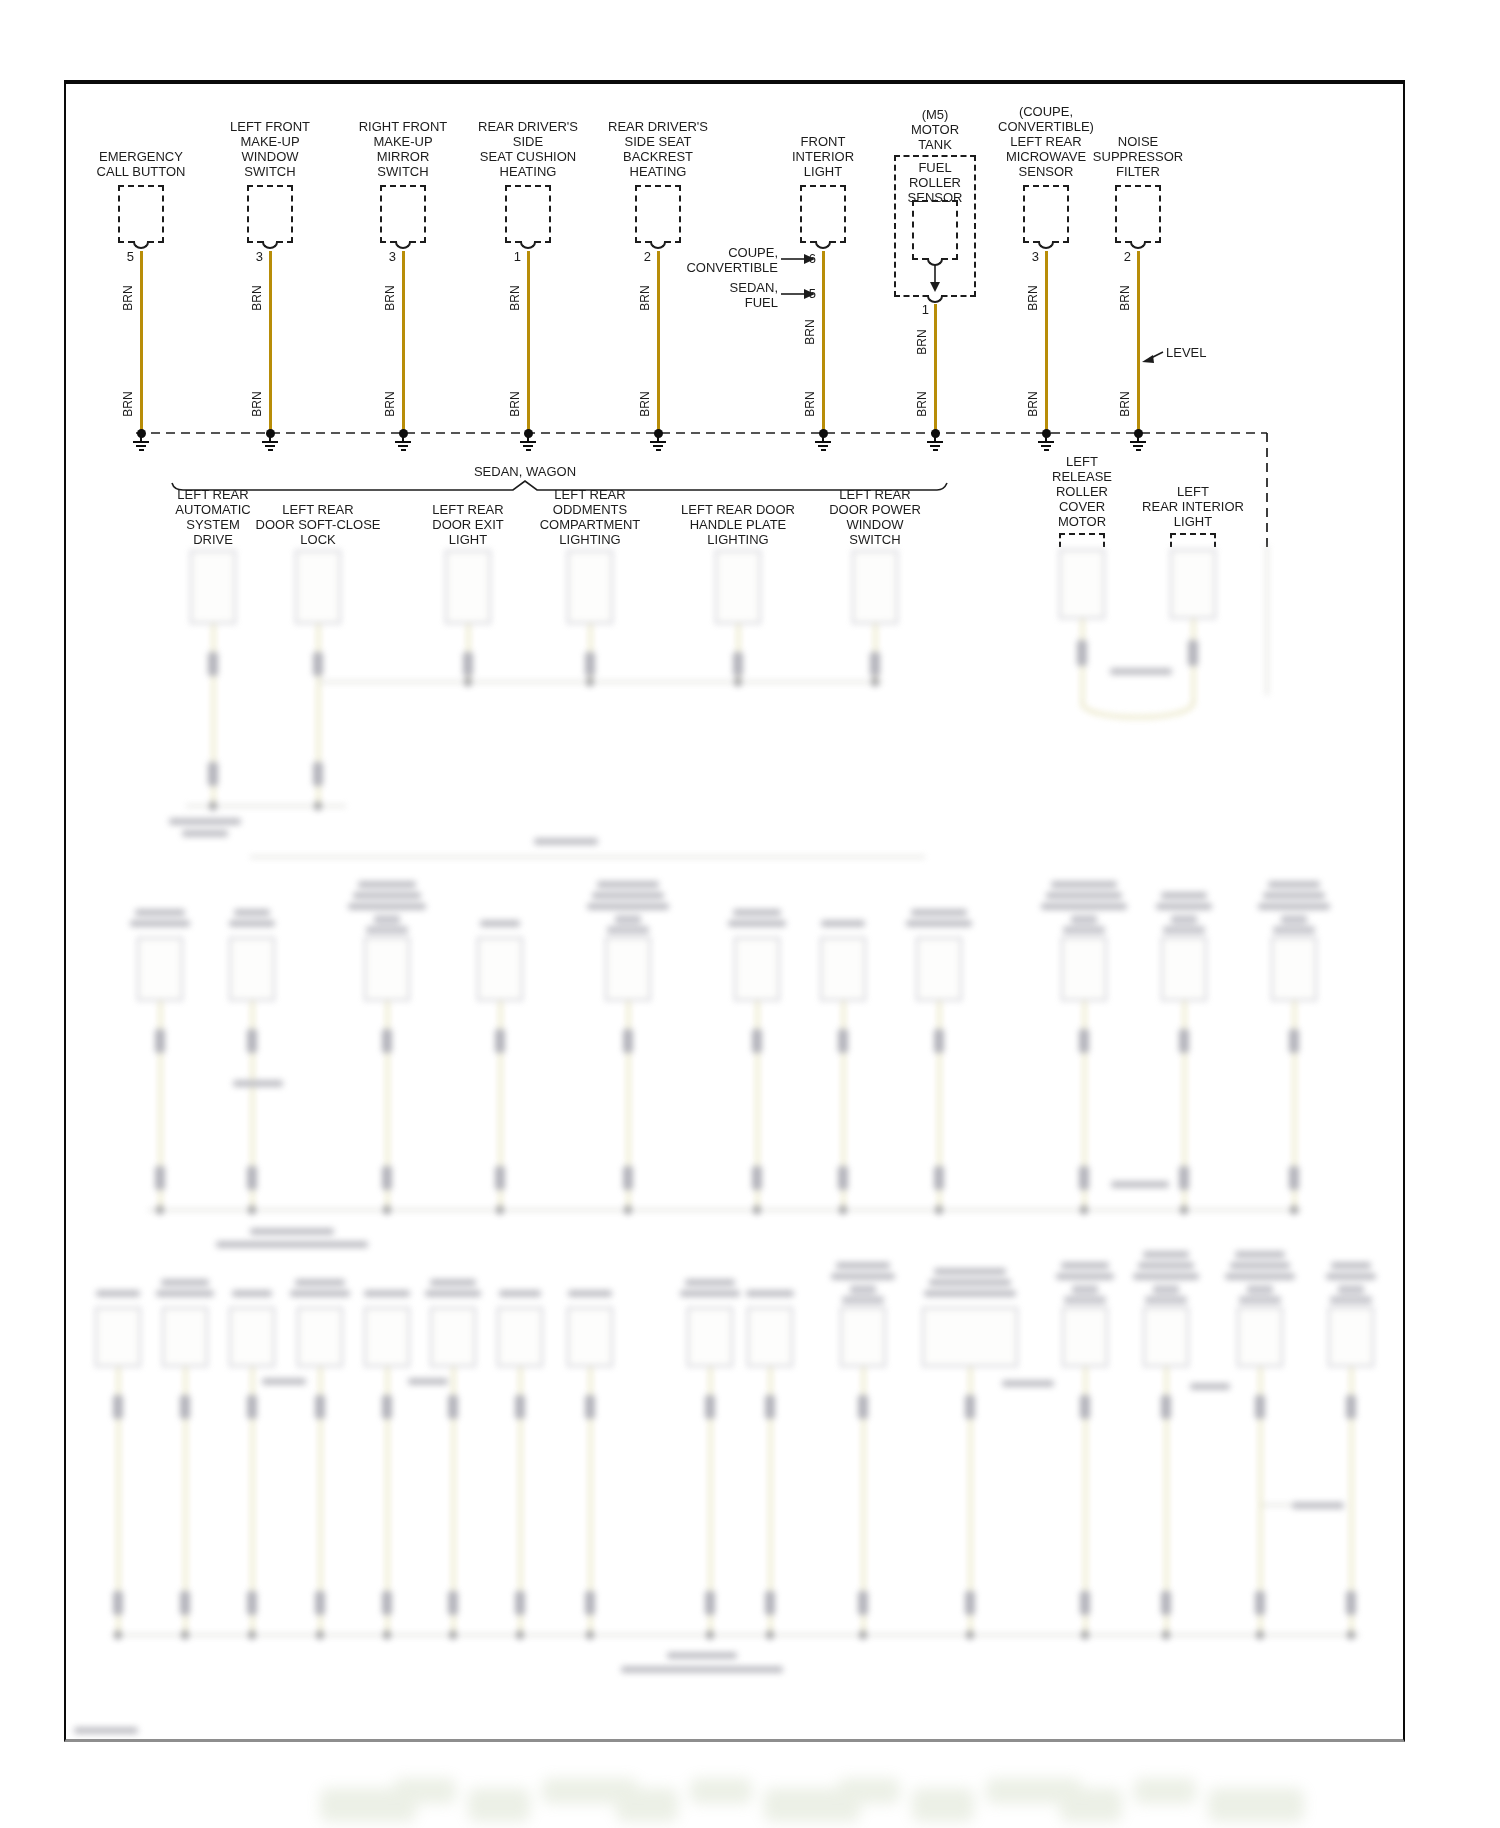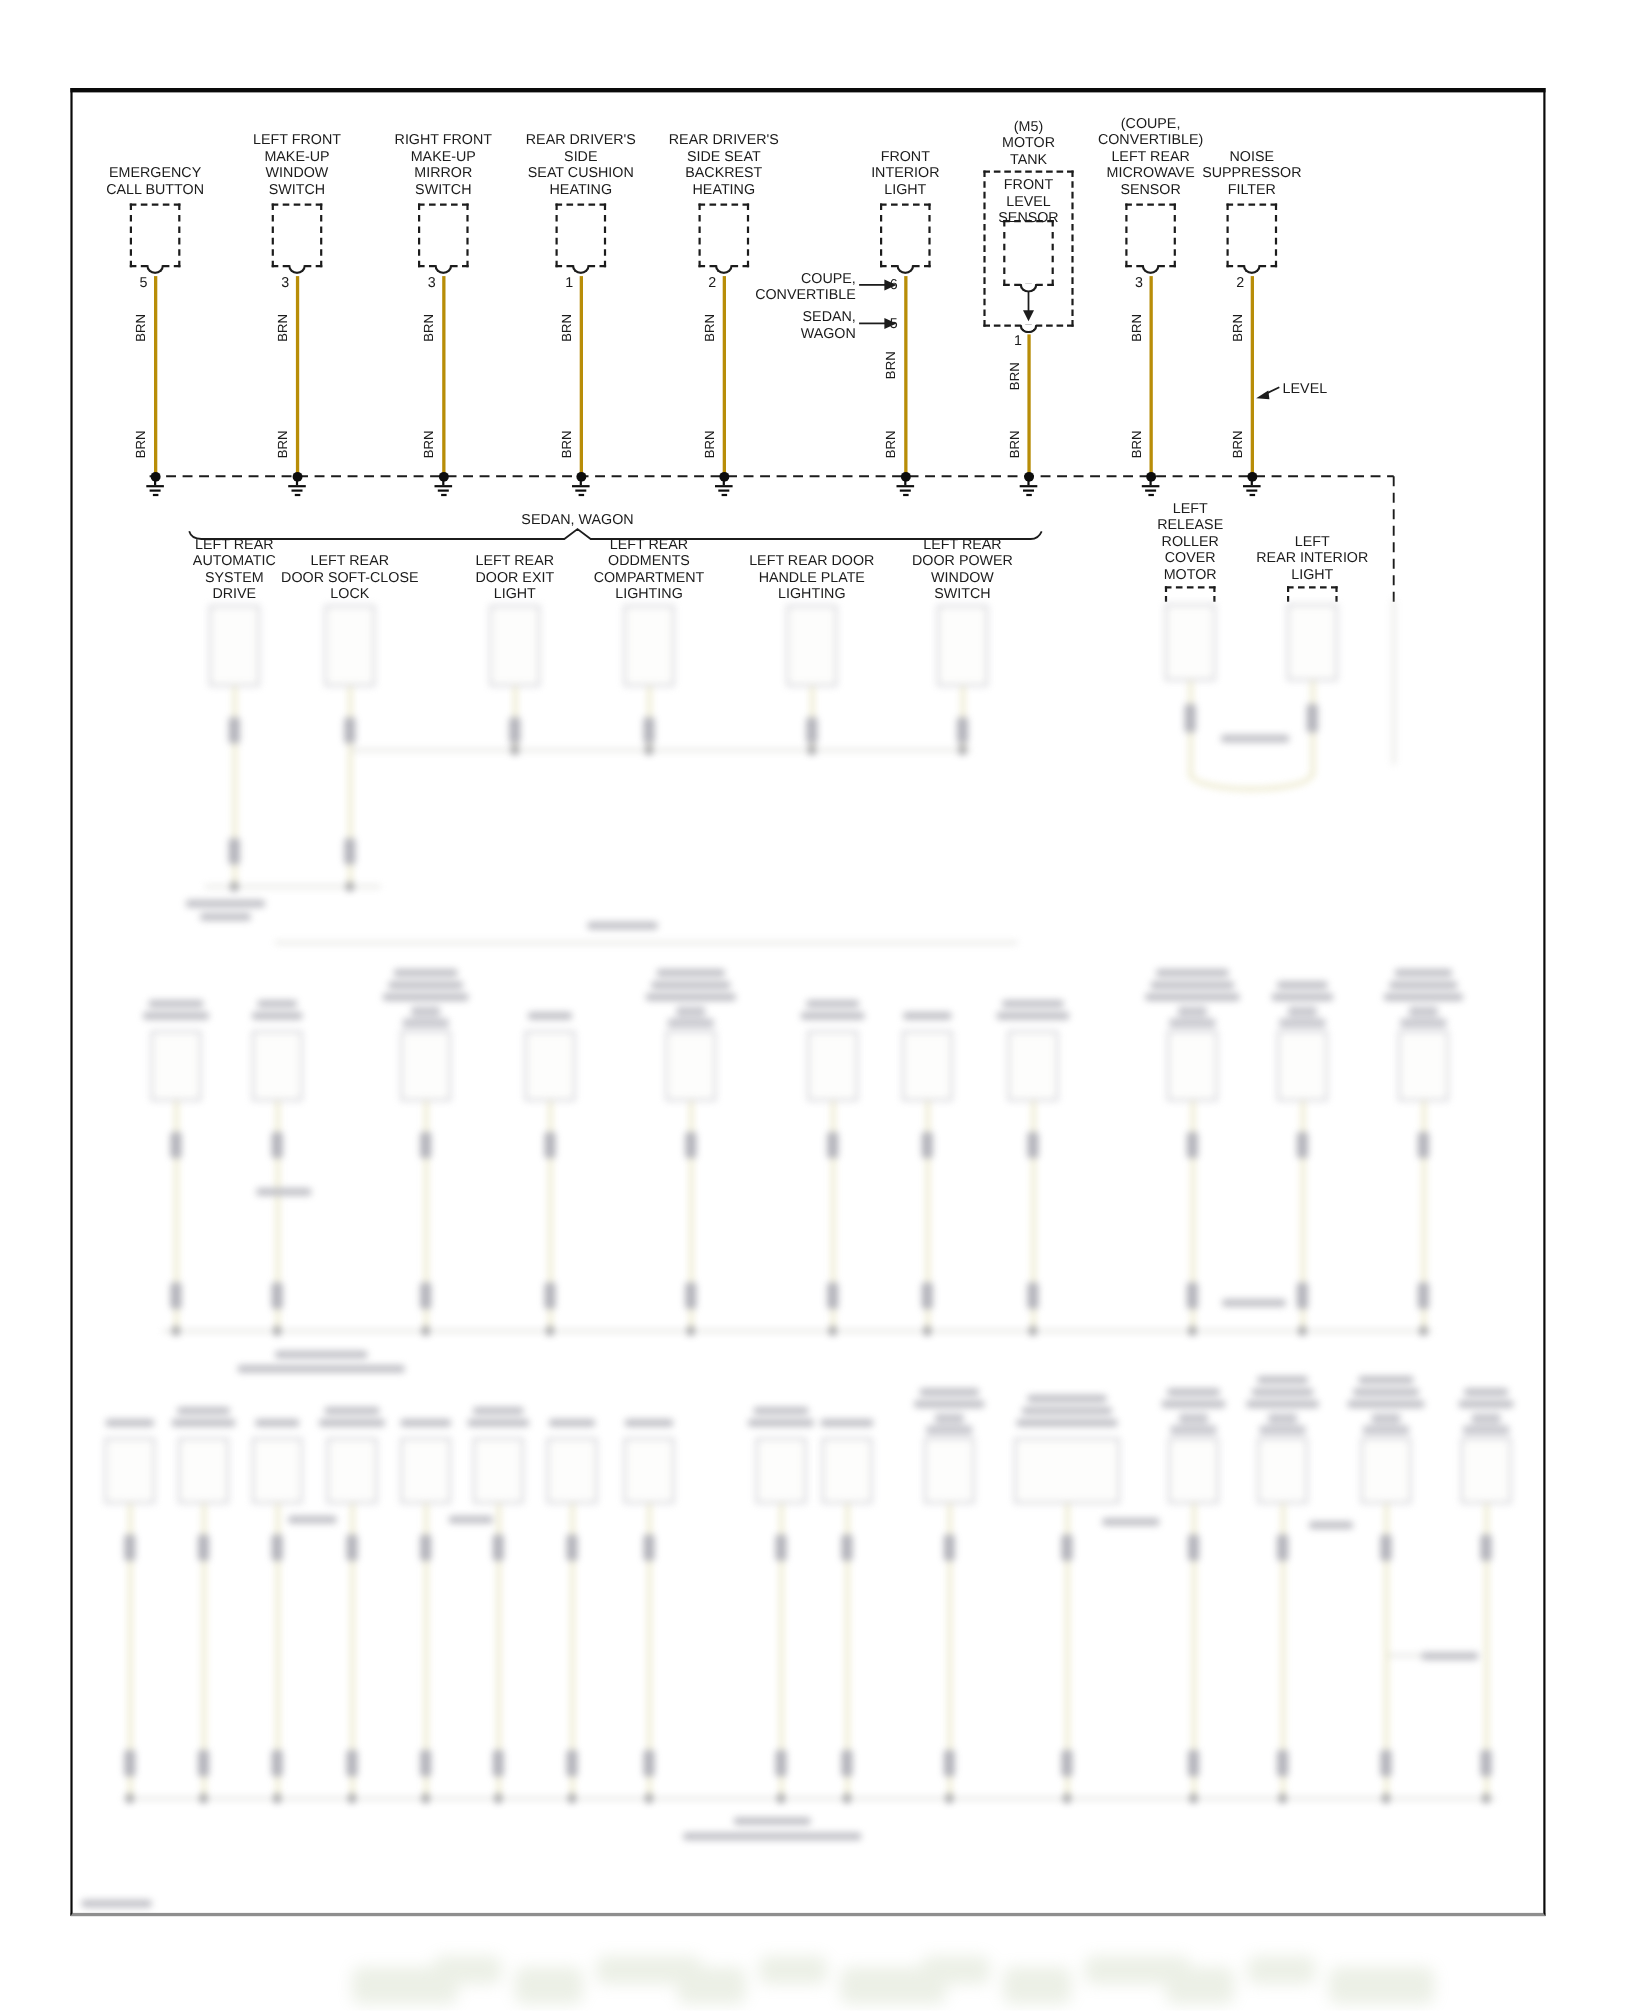--- a/index.html
+++ b/index.html
@@ -136,33 +136,33 @@
 INTERIOR
 LIGHT</div>
       <div class="dbox" style="left: 800px; top: 185px; width: 46px; height: 58px;"></div>
       <div class="cup" style="left: 815px; top: 241px;"></div>
       <div class="wire" style="left: 821.5px; top: 251px; height: 182px; background: rgb(184, 141, 8);"></div>
       <div class="pin" style="left: 794px; top: 252px;">6</div>
       <div class="pin" style="left: 794px; top: 287px;">5</div>
       <div class="ann" style="left: 668px; top: 245px; width: 110px;">COUPE,
 CONVERTIBLE</div>
       <div class="ann" style="left: 668px; top: 280px; width: 110px;">SEDAN,
-WAGON</div>
+FUEL</div>
       <div class="brn" style="left: 794px; top: 326px;">BRN</div>
       <div class="brn" style="left: 794px; top: 398px;">BRN</div>
       <div class="dot" style="left: 818.5px; top: 428.5px;"></div>
       <div class="gstem" style="left: 822px; top: 436px; height: 5px;"></div>
       <div class="gbar" style="left: 815px; top: 441px; width: 16px;"></div>
       <div class="gbar" style="left: 818px; top: 445px; width: 10px;"></div>
       <div class="gbar" style="left: 820.5px; top: 449px; width: 5px;"></div>
       <div class="lbl" style="left: 935px; top: 107px;">(M5)
 MOTOR
 TANK</div>
       <div class="dbox" style="left: 894px; top: 155px; width: 82px; height: 142px;"></div>
-      <div class="lbl" style="left: 935px; top: 160px; width: 86px;">FRONT LEVEL
+      <div class="lbl" style="left: 935px; top: 160px; width: 86px;">FUEL ROLLER
 SENSOR</div>
       <div class="dbox" style="left: 912px; top: 200px; width: 46px; height: 60px;"></div>
       <div class="cup" style="left: 927px; top: 258px;"></div>
       <div class="cup" style="left: 927px; top: 295px;"></div>
       <div class="pin" style="left: 907px; top: 303px;">1</div>
       <div class="wire" style="left: 933.5px; top: 304px; height: 129px; background: rgb(184, 141, 8);"></div>
       <div class="brn" style="left: 906px; top: 336px;">BRN</div>
       <div class="brn" style="left: 906px; top: 398px;">BRN</div>
       <div class="dot" style="left: 930.5px; top: 428.5px;"></div>
       <div class="gstem" style="left: 934px; top: 436px; height: 5px;"></div>

